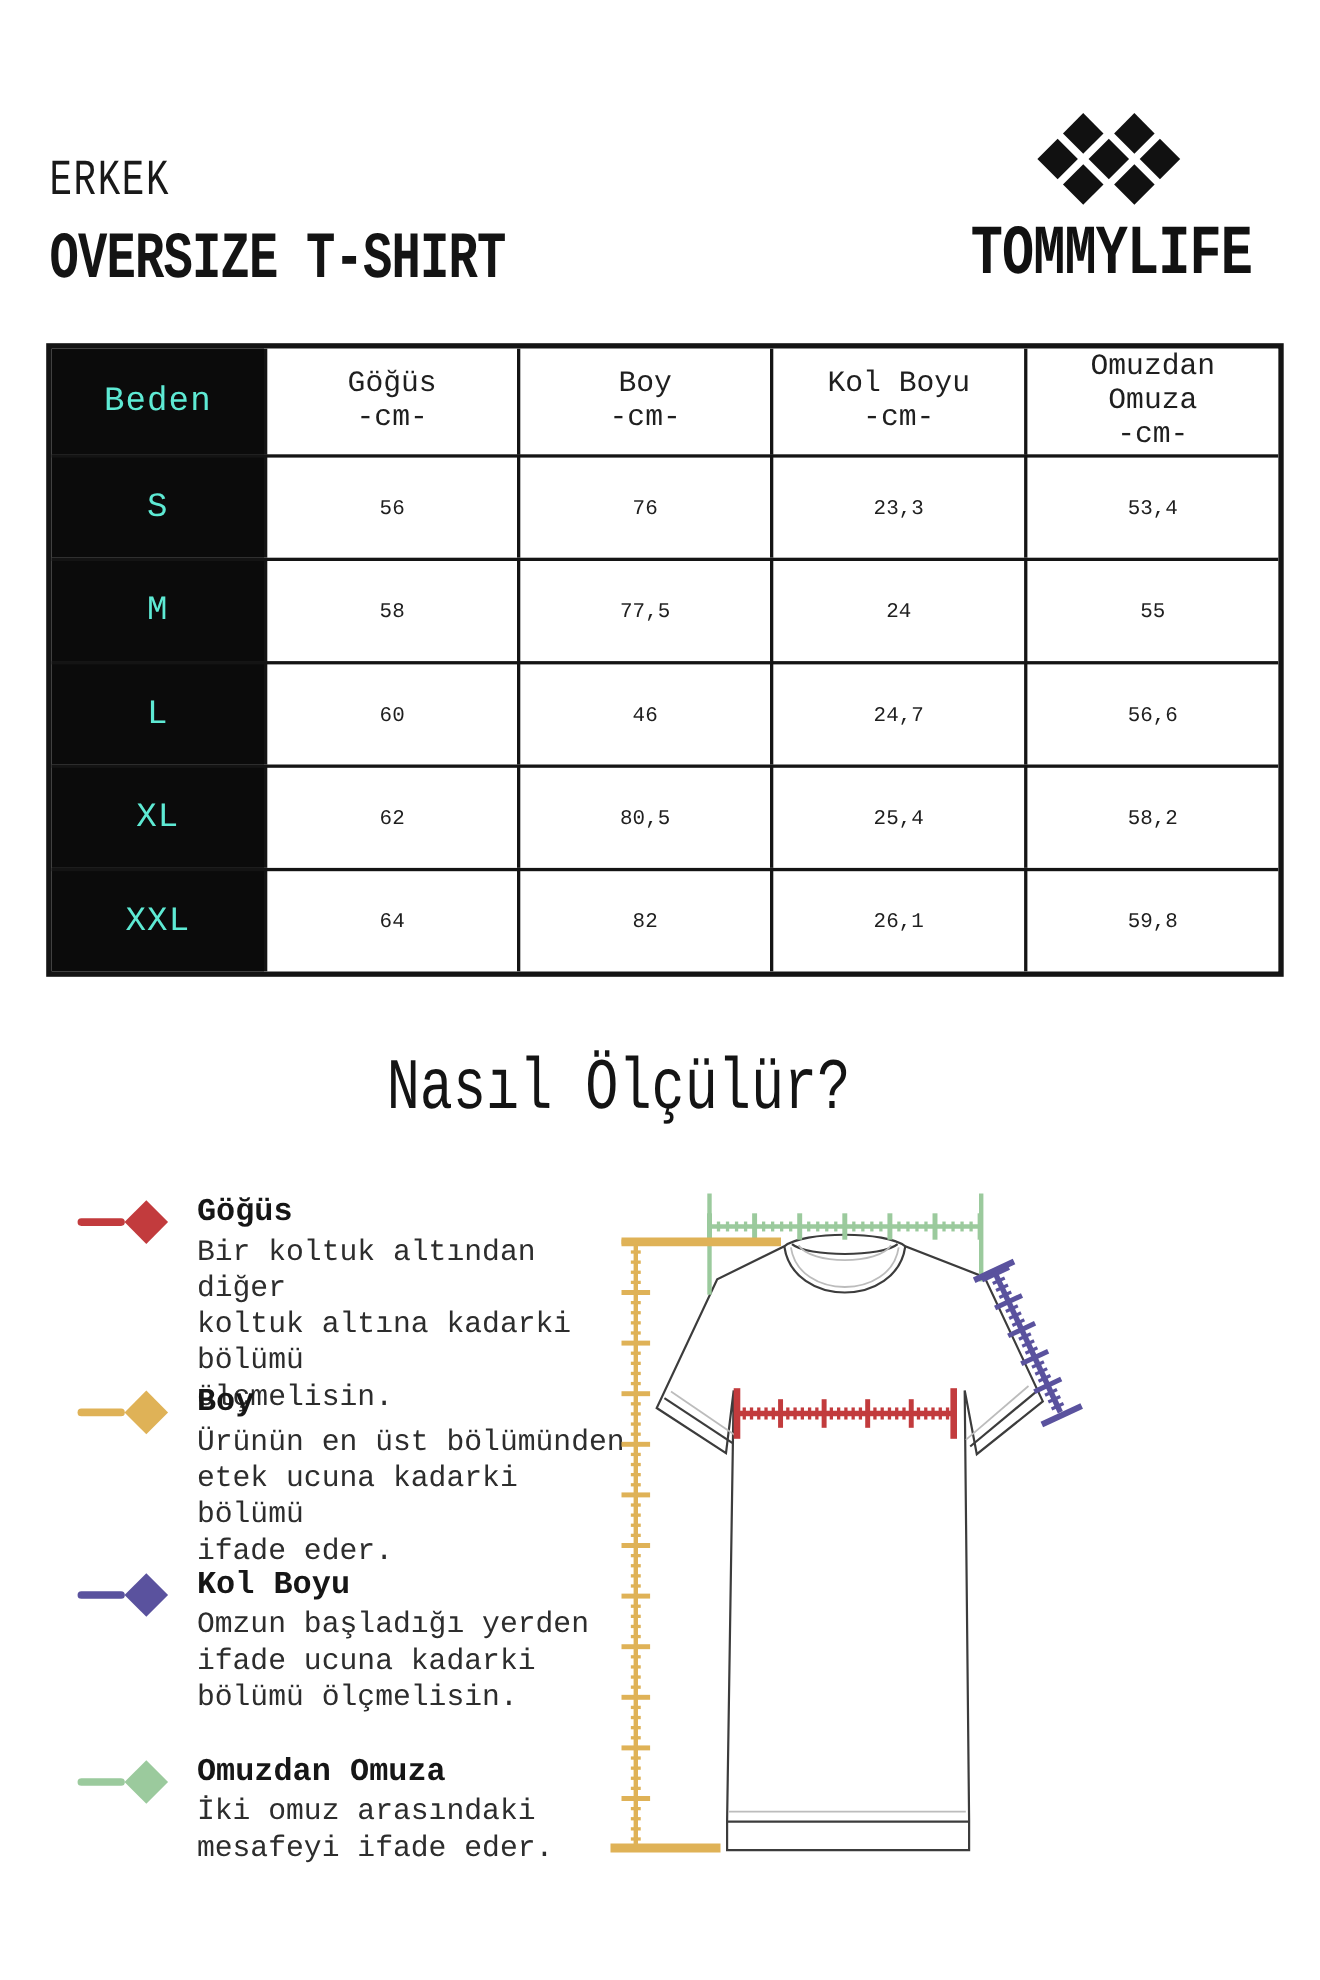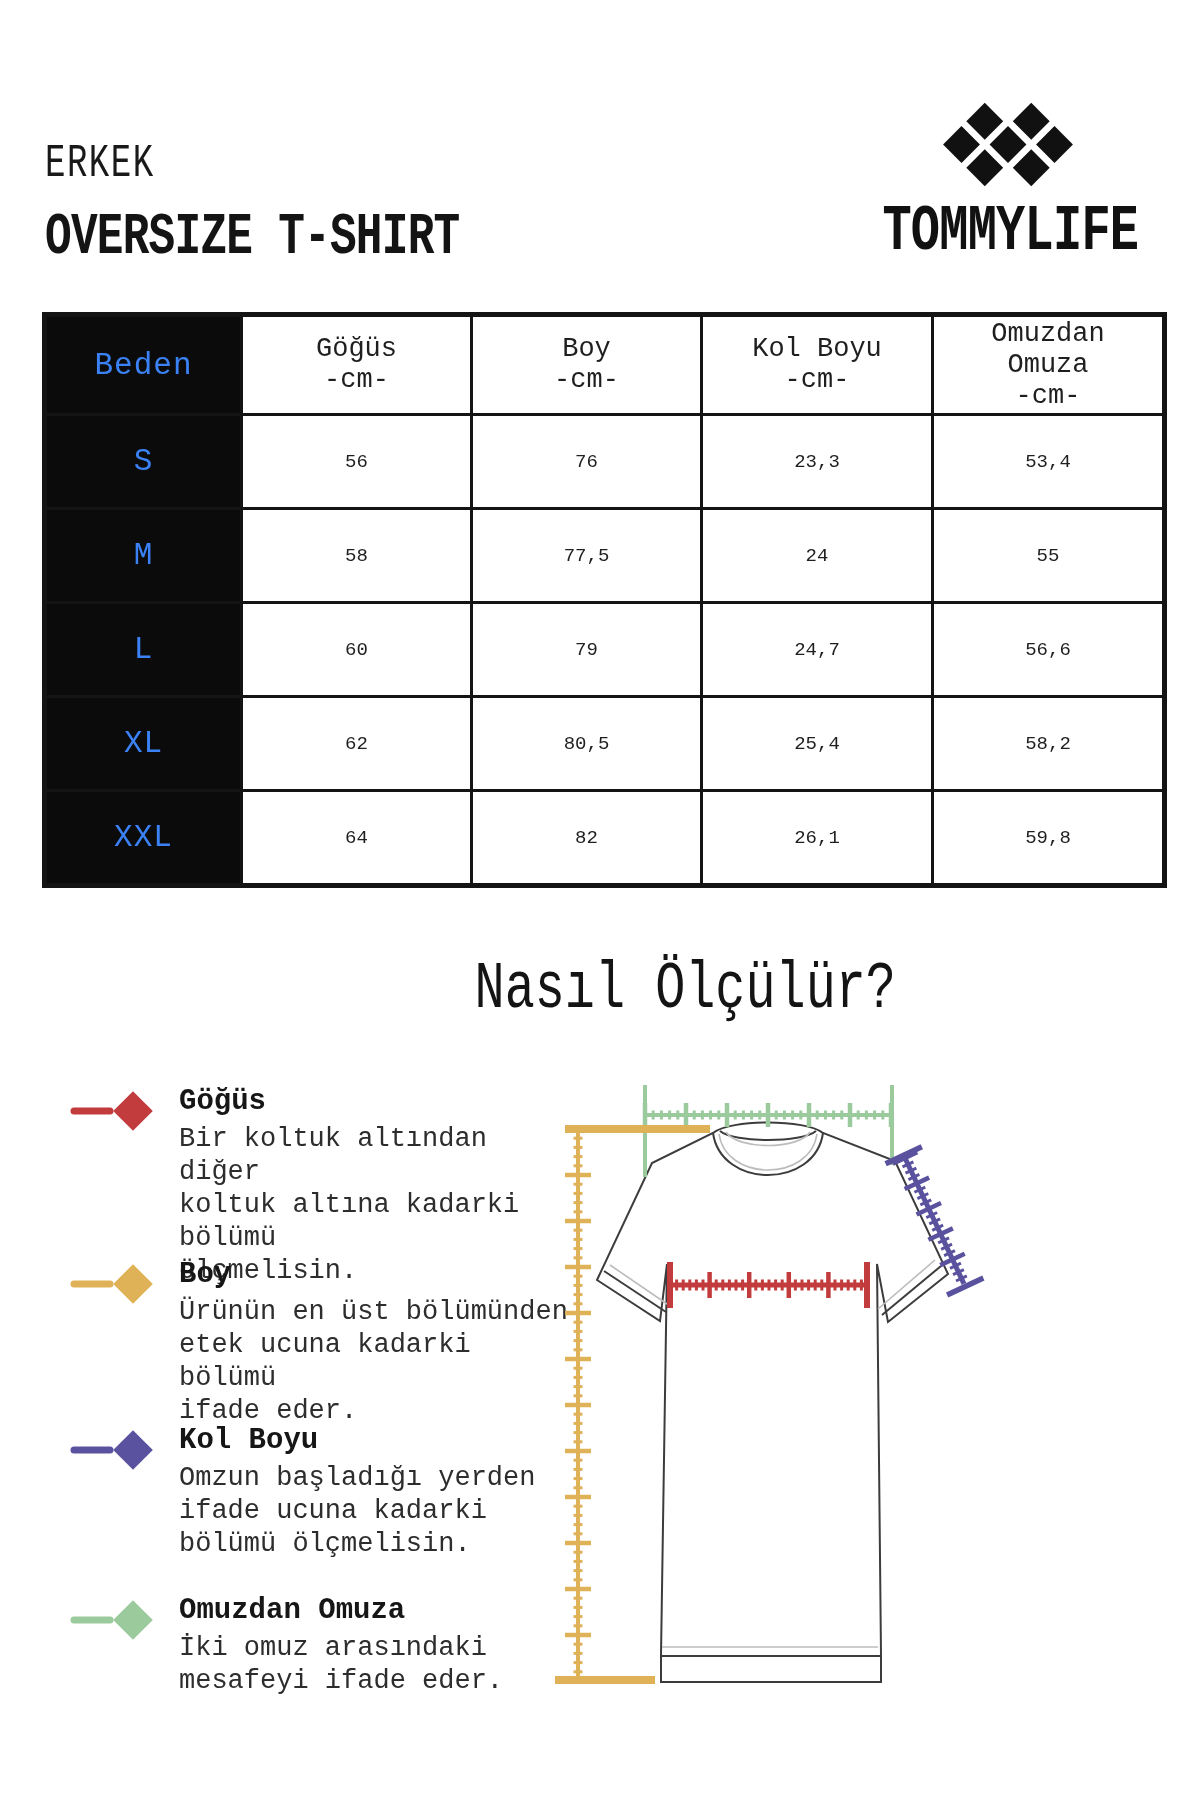--- a/index.html
+++ b/index.html
@@ -17,27 +17,27 @@
 
   
   .size-table{position:absolute;left:42px;top:312px;width:1115px;height:566px;
       border:5px solid #141414;display:grid;
       grid-template-columns:193px 230px 230px 231px 231px;
       grid-template-rows:96px repeat(5,94px);}
   .cell{display:flex;flex-direction:column;align-items:center;justify-content:center;
         background:#fff;font-size:19px;color:#1f1f1f;}
   .cell.bl{border-left:3px solid #141414;}
   .cell.bt{border-top:3px solid #141414;}
-  .cell.szcol{background:#0b0b0b;color:#3b82f6;font-size:31px;letter-spacing:1px;}
+  .cell.szcol{background:#0b0b0b;color:#5eead4;font-size:31px;letter-spacing:1px;}
   .hc{font-size:27px;line-height:31px;}
   .hc .lbl{max-width:165px;text-align:center;}
   .szhead{font-size:31px;letter-spacing:1px;}
 
   
-  .htm-title{position:absolute;left:162px;top:952px;width:800px;text-align:right;
+  .htm-title{position:absolute;left:162px;top:952px;width:800px;text-align:center;
              font-size:66px;font-weight:400;color:#141414;}
   .measure-item{position:absolute;left:70px;display:flex;align-items:flex-start;}
   .mi0{top:1085px;} .mi1{top:1258px;} .mi2{top:1424px;} .mi3{top:1594px;}
   .mi-icon{flex:0 0 95px;margin-top:-4px;}
   .mi-text{margin-left:14px;width:400px;}
   .mi-name{font-size:29px;font-weight:700;color:#161616;line-height:34px;}
   .mi-desc{font-size:27px;color:#2d2d2d;line-height:33px;margin-top:4px;}
   .mi-desc span{display:block;}
 
   
@@ -93,21 +93,21 @@
     <div class="cell bl bt">53,4</div>
 
     <div class="cell szcol bt">M</div>
     <div class="cell bl bt">58</div>
     <div class="cell bl bt">77,5</div>
     <div class="cell bl bt">24</div>
     <div class="cell bl bt">55</div>
 
     <div class="cell szcol bt">L</div>
     <div class="cell bl bt">60</div>
-    <div class="cell bl bt">79</div>
+    <div class="cell bl bt">46</div>
     <div class="cell bl bt">24,7</div>
     <div class="cell bl bt">56,6</div>
 
     <div class="cell szcol bt">XL</div>
     <div class="cell bl bt">62</div>
     <div class="cell bl bt">80,5</div>
     <div class="cell bl bt">25,4</div>
     <div class="cell bl bt">58,2</div>
 
     <div class="cell szcol bt">XXL</div>

